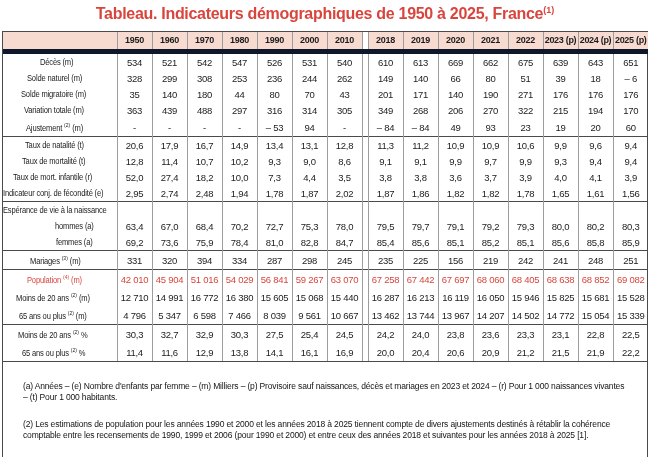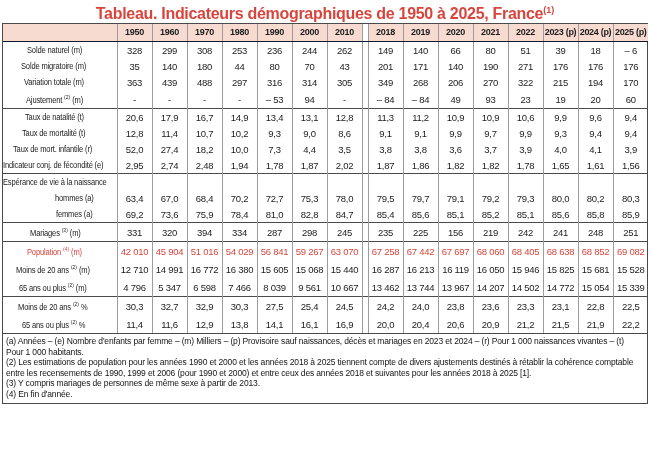--- a/index.html
+++ b/index.html
@@ -3,21 +3,21 @@
 <meta charset="utf-8">
 <style>
   html,body{margin:0;padding:0;}
   body{
     width:650px;height:457px;background:#ffffff;
     font-family:"Liberation Sans", sans-serif;
     -webkit-font-smoothing:antialiased;
     overflow:hidden;
   }
   .title{
-    margin:5px 2px 0;
+    margin:5px 2px 8px;
     text-align:center;
     font-size:16px;
     font-weight:bold;
     letter-spacing:-0.3px;
     color:#d9453c;
     white-space:nowrap;
   }
   .title sup{font-size:9px;letter-spacing:0;}
   .box{
     margin:0 2px;
@@ -34,21 +34,21 @@
     line-height:15px;
     font-size:9.5px;
     letter-spacing:-0.3px;
     text-align:center;
     color:#1c1c1c;
     white-space:nowrap;
     overflow:hidden;
   }
   table.demo thead th{
     background:#f7dbd1;
-    border-bottom:1px solid #0f172a;
+    border-bottom:5px solid #0f172a;
     font-size:9px;
     font-weight:bold;
     height:17px;
     line-height:17px;
   }
   table.demo thead th.sp{background:#ffffff;}
   .vcell{border-left:1px solid #9c9c9c;}
   td.sp,th.sp{
     border-left:1px solid #9c9c9c;
     border-right:1px solid #9c9c9c;
@@ -68,21 +68,21 @@
   tr.group td{border-top:1px solid #4a4a4a;}
   tr.red td{color:#d9453c;}
   tbody tr:last-child td{border-bottom:1px solid #4a4a4a;}
   .notes{
     padding:2px 4px 3px 3px;
     font-size:8.5px;
     letter-spacing:-0.15px;
     line-height:1.24;
     color:#141414;
   }
-  .notes p{margin:0;}
+  .notes p{margin:17px;}
 </style>
 </head>
 <body>
 
 <div class="page">
 
   <h1 class="title"><span>Tableau. Indicateurs démographiques de 1950 à 2025, France</span><sup>(1)</sup></h1>
 
   <div class="box">
     <table class="demo">
@@ -121,20 +121,39 @@
             <th class="vcell">2020</th>
             <th class="vcell">2021</th>
             <th class="vcell">2022</th>
             <th class="vcell">2023 (p)</th>
             <th class="vcell">2024 (p)</th>
             <th class="vcell">2025 (p)</th>
           </tr>
       </thead>
       <tbody>
           <tr>
+            <td class="lbl"><span class="lblin">Décès (m)</span></td>
+            <td class="vcell">534</td>
+            <td class="vcell">521</td>
+            <td class="vcell">542</td>
+            <td class="vcell">547</td>
+            <td class="vcell">526</td>
+            <td class="vcell">531</td>
+            <td class="vcell">540</td>
+            <td class="sp"></td>
+            <td class="vcell">610</td>
+            <td class="vcell">613</td>
+            <td class="vcell">669</td>
+            <td class="vcell">662</td>
+            <td class="vcell">675</td>
+            <td class="vcell">639</td>
+            <td class="vcell">643</td>
+            <td class="vcell">651</td>
+          </tr>
+          <tr>
             <td class="lbl"><span class="lblin">Solde naturel (m)</span></td>
             <td class="vcell">328</td>
             <td class="vcell">299</td>
             <td class="vcell">308</td>
             <td class="vcell">253</td>
             <td class="vcell">236</td>
             <td class="vcell">244</td>
             <td class="vcell">262</td>
             <td class="sp"></td>
             <td class="vcell">149</td>

